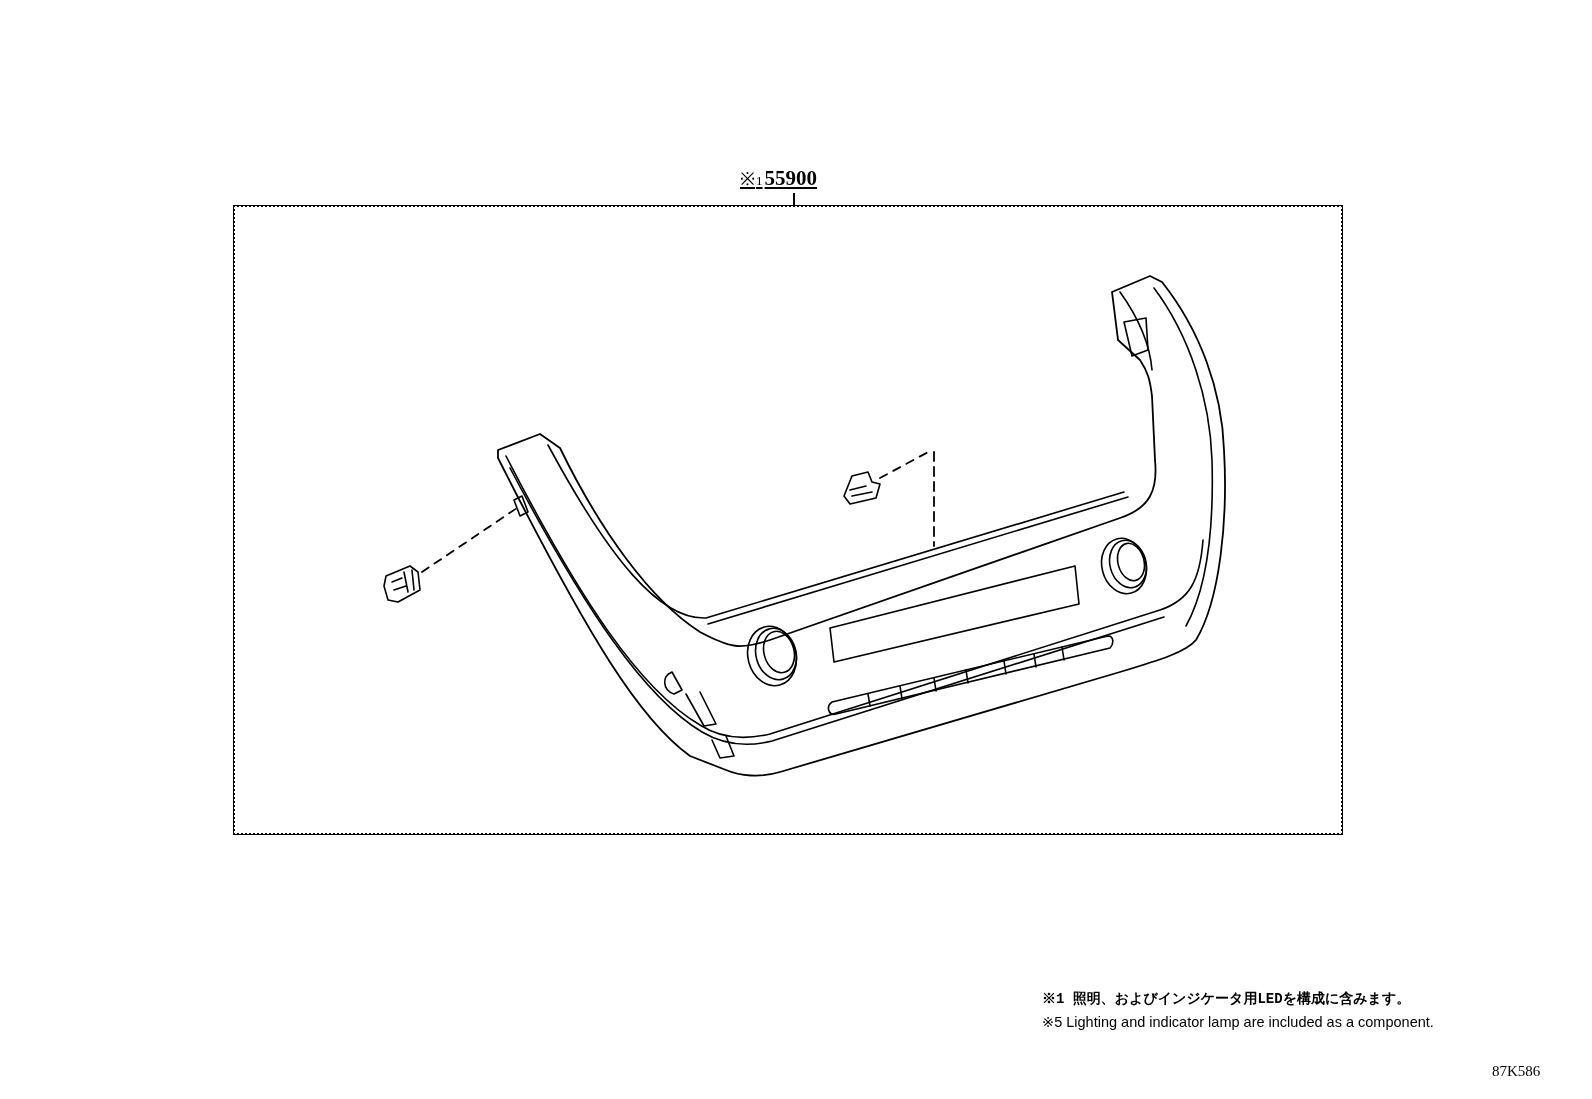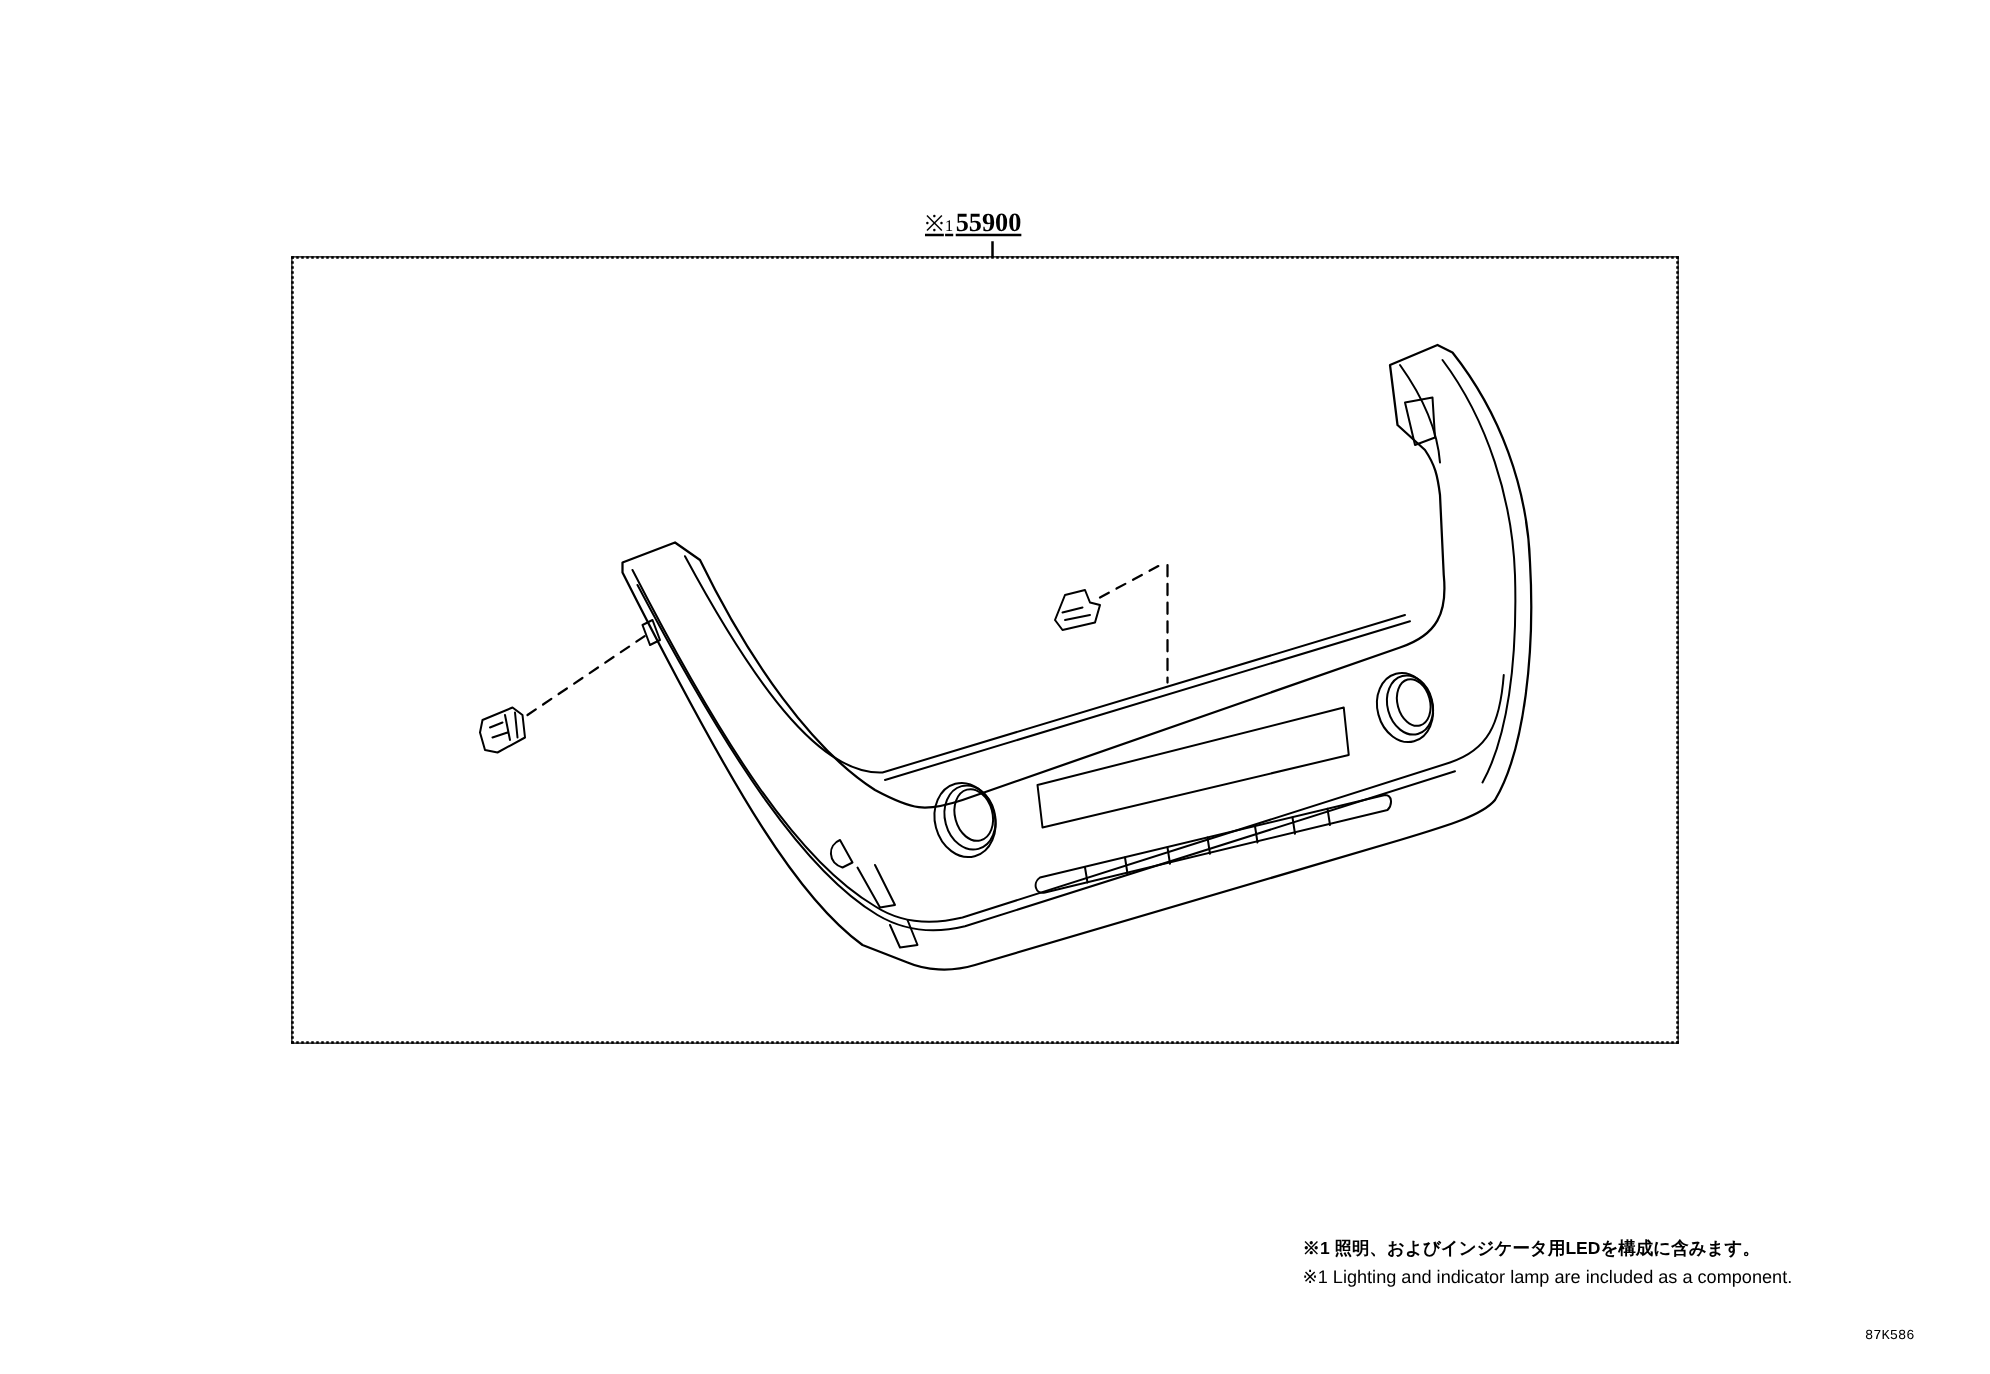--- a/index.html
+++ b/index.html
@@ -8,23 +8,23 @@
   .callout { position:absolute; left:740px; top:166px; font-family:"Liberation Serif", "DejaVu Serif", serif;
              font-weight:bold; font-size:21px; letter-spacing:0px; white-space:nowrap;text-decoration:underline; }
   .callout .mark { font-size:18px; font-weight:normal; }
   .callout .sup { font-size:13px; font-weight:normal; margin:0 2px 0 1px; }
   .leader { position:absolute; left:793px; top:193px; width:2px; height:13px; background:#000; }
   .frame { position:absolute; left:233px; top:205px; width:1110px; height:630px;
            border:2px dotted #000; box-sizing:border-box;
            outline:1px solid #000; outline-offset:-1px; }
   svg.art { position:absolute; left:0; top:0; }
   .note { position:absolute; left:1042px; white-space:nowrap; font-size:14px; }
-  .note.jp { top:990px; font-family:Liberation Sans, sans-serif; font-weight:bold; font-size:14px; }
+  .note.jp { top:990px; font-family:Liberation Mono, monospace; font-weight:bold; font-size:14px; }
   .note.en { top:1014px; font-size:14.5px; }
-  .code { position:absolute; left:1492px; top:1063px; font-size:11px; font-family:Liberation Mono, monospace; }
+  .code { position:absolute; left:1492px; top:1063px; font-size:15px; font-family:Liberation Serif, serif; }
 </style>
 </head>
 <body>
 
 <div class="callout">
   <span class="mark">※</span><span class="sup">1</span><span>55900</span>
 </div>
 <div class="leader"></div>
 <div class="frame"></div>
 
@@ -75,14 +75,14 @@
 
   <g>
     <path d="M852 476 L868 472 L872 482 L880 484 L876 498 L850 504 L844 496 Z"></path>
     <path d="M850 490 L866 486 M852 496 L872 492"></path>
   </g>
   <path d="M880 478 L932 450" stroke-dasharray="8 7" stroke-width="1.8"></path>
   <path d="M934 452 L934 546" stroke-dasharray="9 6" stroke-width="1.8"></path>
 </svg>
 
 <div class="note jp">※1 照明、およびインジケータ用LEDを構成に含みます。</div>
-<div class="note en">※1 Lighting and indicator lamp are included as a component.</div>
+<div class="note en">※5 Lighting and indicator lamp are included as a component.</div>
 <div class="code">87K586</div>
 
 </body></html>

